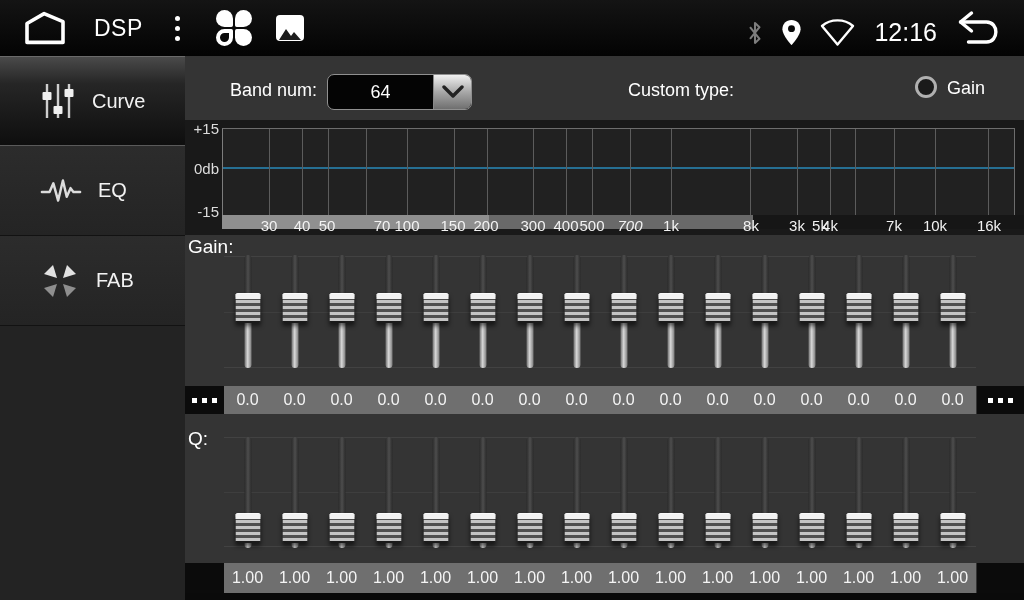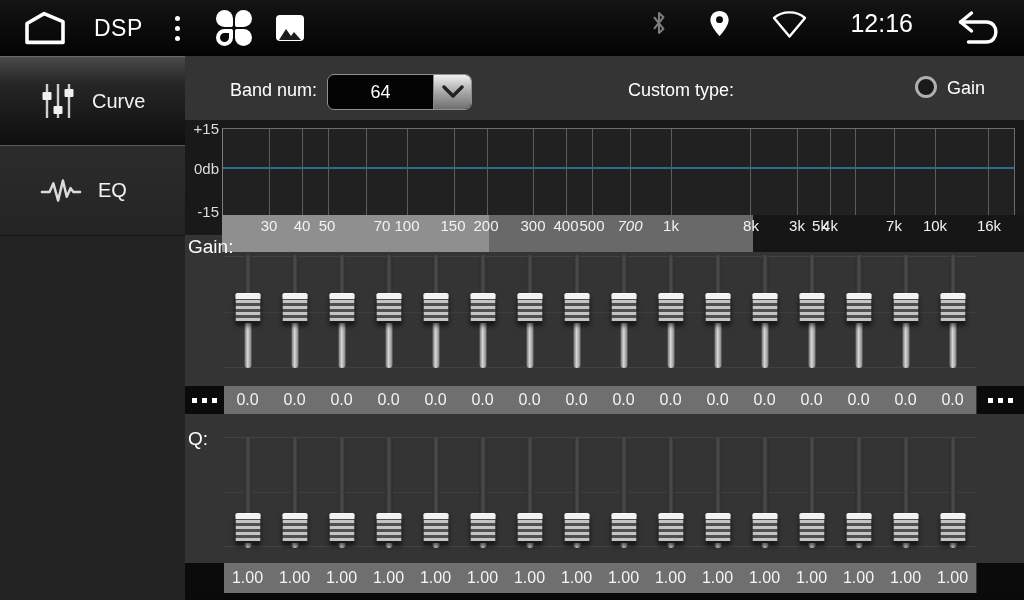--- a/index.html
+++ b/index.html
@@ -14,21 +14,21 @@
   .tb-dots { display:flex; flex-direction:column; gap:5px; margin-left:32px; }
   .tb-dots i { width:5px; height:5px; border-radius:50%; background:#fff; }
   .clover { display:grid; grid-template-columns:17px 17px; grid-template-rows:17px 17px; gap:2px; margin-left:36px; }
   .clover i { background:#fff; }
   .clover i.tl { border-radius:60% 60% 12% 60%; }
   .clover i.tr { border-radius:60% 60% 60% 12%; }
   .clover i.bl { background:transparent; border:4.5px solid #fff; border-radius:60% 12% 60% 60%; }
   .clover i.br { border-radius:12% 60% 60% 60%; }
   .gallery { width:28px; height:26px; background:#fff; border-radius:4px; margin-left:24px;
     display:flex; align-items:flex-end; justify-content:center; overflow:hidden; }
-  .tb-right { margin-left:auto; display:flex; align-items:flex-start; gap:40px; }
+  .tb-right { margin-left:auto; display:flex; align-items:flex-end; gap:16px; }
   .tb-time { color:#fff; font-size:25px; margin:0 2px; }
 
   
   .sidebar { position:absolute; left:0; top:56px; width:185px; height:544px; background:#232323; }
   .side-item { height:90px; display:flex; align-items:center; padding-left:40px; gap:16px; cursor:pointer;
     background:linear-gradient(180deg,#2c2c2c,#242424); border-bottom:1px solid #121212; }
   .side-item .lbl { color:#f2f2f2; font-size:20px; }
   .side-item.selected { background:linear-gradient(180deg,#4a4a4a,#262626 30%,#0e0e0e);
     border-top:1px solid #6a6a6a; border-bottom:1px solid #5a5a5a; }
 
@@ -45,21 +45,21 @@
     background:#1a1a1a; cursor:pointer; }
 
   
   .graph-block { position:absolute; left:185px; top:120px; width:839px; height:115px; background:#191919; }
   .ytick { position:absolute; width:34px; text-align:right; color:#dcdcdc; font-size:15px; }
   .plot { position:absolute; left:37px; top:8px; width:793px; height:87px; background:#212121;
     border-top:1px solid #6d6d6d; border-left:1px solid #7d7d7d; border-right:1px solid #6d6d6d; }
   .gridline { position:absolute; top:0; bottom:0; width:1px; background:#5c5c5c; }
   .zero-gray { position:absolute; left:0; right:0; top:44.8%; height:1px; background:#5c5c5c; }
   .zero-line { position:absolute; left:0; right:0; top:calc(44.8% - 1px); height:2px; background:#266f93; }
-  .freq-strip { position:absolute; left:37px; top:95px; width:802px; height:37px;
+  .freq-strip { position:absolute; left:37px; top:95px; width:802px; height:14px;
     background:linear-gradient(90deg,#8f8f8f 0 33.3%,#696969 33.3% 66.2%,#161616 66.2% 100%); }
   .freq-label { position:absolute; top:0; transform:translateX(-50%); color:#f2f2f2; font-size:15px; line-height:21px; }
 
   
   .sec-label { position:absolute; left:188px; color:#fff; font-size:19px; }
   .slider-grid { position:absolute; left:224px; width:752px; border-top:1px solid #424242; border-bottom:1px solid #424242; }
   .slider-grid .mid { position:absolute; left:0; right:0; top:50%; height:1px; background:#3e3e3e; }
   .slider-row { position:absolute; left:224px; width:752px; display:flex; }
   .slider-cell { position:relative; width:47px; cursor:pointer; }
   .track-dark { position:absolute; left:50%; top:0; transform:translateX(-50%); width:7px;
@@ -142,20 +142,29 @@
             <rect x="24.5" y="8" width="9" height="8" rx="1"></rect>
           </g>
       </svg>
       <span class="lbl">Curve</span>
     </div>
     <div class="side-item">
       <svg width="42" height="32" viewBox="0 0 44 32">
         <polyline points="2,17 10,17 14,8 19,26 24,5 28,22 32,13 35,17 42,17" fill="none" stroke="#dcdcdc" stroke-width="2.6" stroke-linecap="round" stroke-linejoin="round"></polyline>
       </svg>
       <span class="lbl">EQ</span>
+    </div>
+    <div class="side-item">
+      <svg width="40" height="40" viewBox="0 0 40 40">
+        <polygon points="17,17 4,13 13,4" fill="#e2e2e2"></polygon>
+        <polygon points="23,17 27,4 36,13" fill="#e2e2e2"></polygon>
+        <polygon points="17,23 13,36 4,27" fill="#8f8f8f"></polygon>
+        <polygon points="23,23 36,27 27,36" fill="#8f8f8f"></polygon>
+      </svg>
+      <span class="lbl">FAB</span>
     </div>
   </div>
 
   <div class="main-bg"></div>
 
   <div class="ctrl-label" style="left:230px; top:80px;">Band num:</div>
   <div class="dropdown" style="left:327px; top:74px; width:145px;">
     <span class="dd-value">64</span>
     <span class="dd-btn">
       <svg width="22" height="14" viewBox="0 0 22 14">

